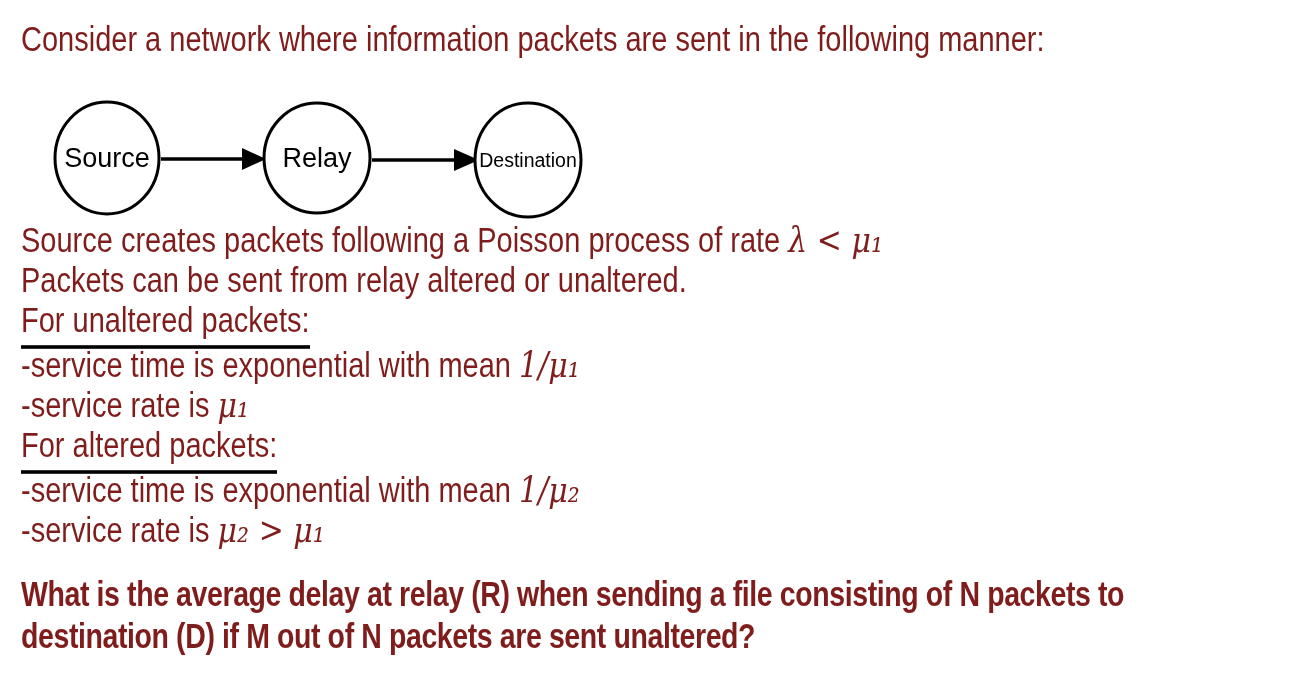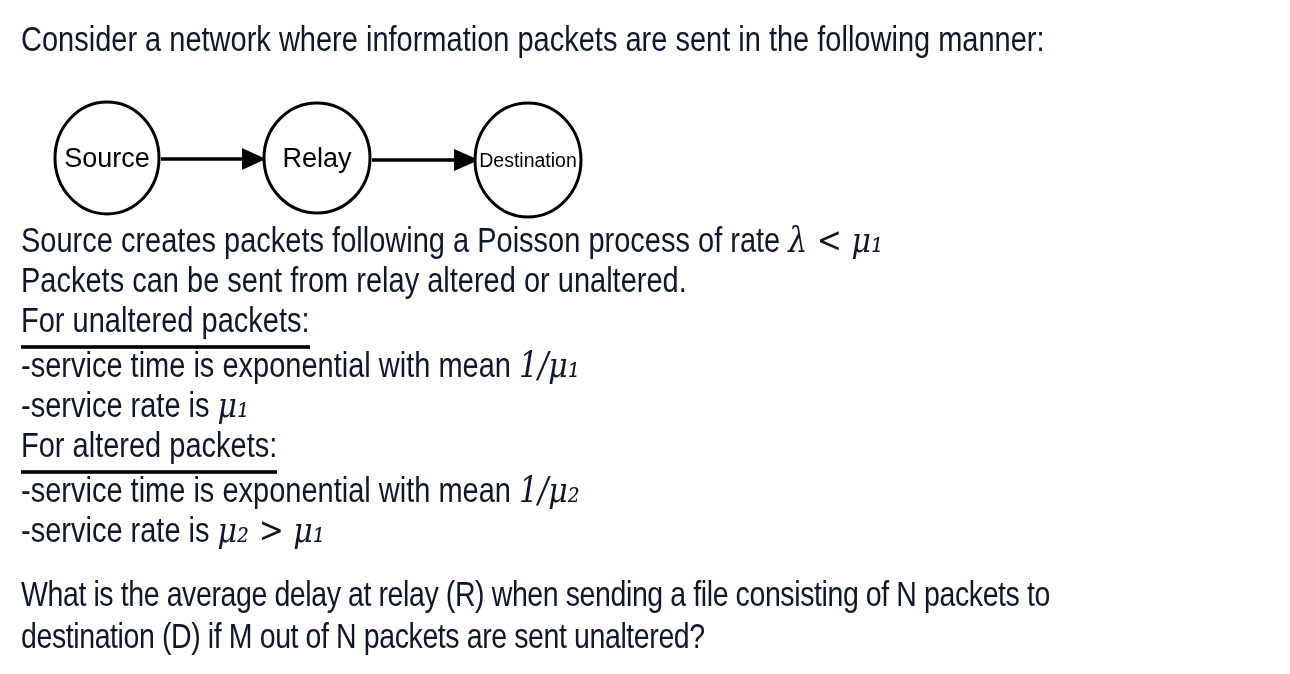--- a/index.html
+++ b/index.html
@@ -5,21 +5,21 @@
   html, body {
     margin: 0;
     padding: 0;
     background: #ffffff;
   }
   .page {
     position: relative;
     width: 1290px;
     height: 674px;
     background: #ffffff;
-    color: #0f172a;
+    color: #7f1d1d;
     font-family: "Liberation Sans", "DejaVu Sans", sans-serif;
     overflow: hidden;
   }
   .stretch {
     transform: scaleY(1.2);
     transform-origin: left center;
   }
   .title {
     position: absolute;
     left: 21px;
@@ -60,21 +60,21 @@
   }
   .math {
     font-family: "DejaVu Serif", "DejaVu Sans", serif;
     font-style: italic;
     font-size: 30px;
   }
   .question {
     position: absolute;
     left: 21px;
     top: 573px;
-    font-weight: normal;
+    font-weight: bold;
     font-size: 28.5px;
     letter-spacing: -0.4px;
   }
   .question .qline {
     height: 42px;
     line-height: 42px;
     white-space: nowrap;
   }
 </style>
 </head>

